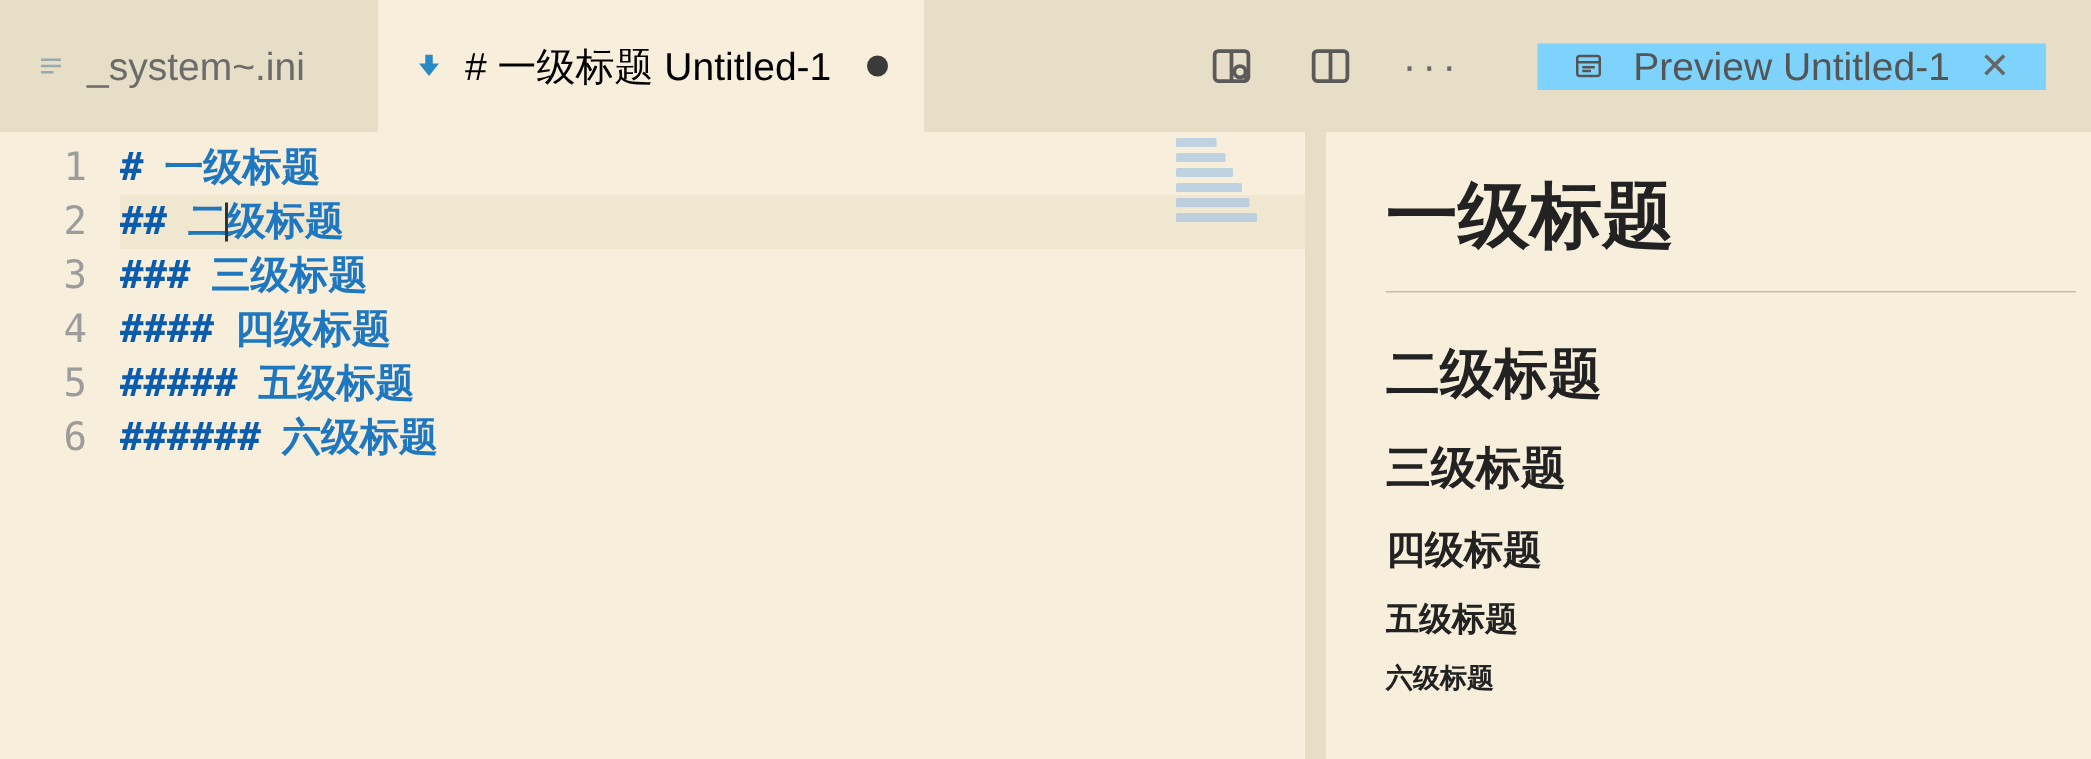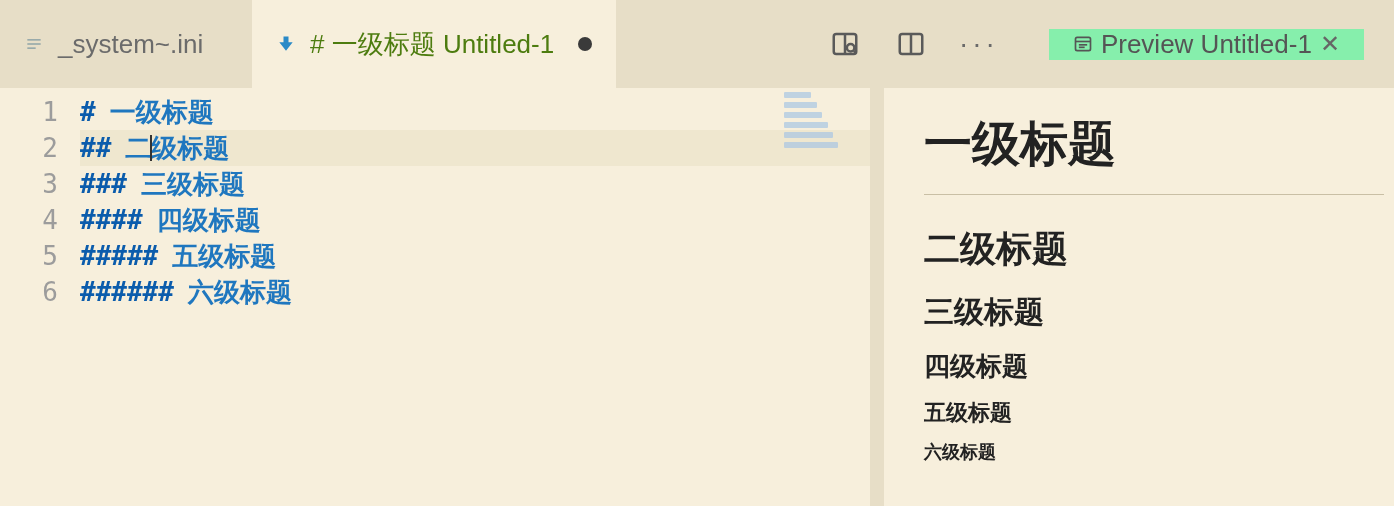--- a/index.html
+++ b/index.html
@@ -24,21 +24,21 @@
     padding: 0 24px;
     font-size: 26px;
     color: #555;
     position: relative;
     white-space: nowrap;
     text-align: right;
   }
   .tab.inactive { min-width: 252px; color: #6b6b6b; }
   .tab.active {
     background: #f7efdc;
-    color: #4d7c0f;
+    color: #000000;
     padding-left: 24px;
   }
   .tab .tab-label { display: inline-flex; align-items: center; gap: 10px; }
   .tab .dirty-dot {
     width: 14px; height: 14px; border-radius: 50%;
     background: #3a3a3a; margin-left: 10px;
   }
   .tab.active::after {
     content:""; position:absolute; left:0; right:0; bottom:-1px; height:1px; background:#f7efdc;
   }
@@ -56,23 +56,23 @@
   }
   .tool-icon {
     width: 36px; height: 36px;
     color: #5a5a5a;
     display:flex; align-items:center; justify-content:center;
     cursor: pointer;
   }
   .tool-icon svg { stroke: currentColor; fill: none; stroke-width: 2; }
   .more-dots { font-size: 28px; letter-spacing: 4px; color:#6a6a6a; cursor:pointer;}
   .preview-tab {
-    display:flex; align-items:center; gap:8px;
+    display:flex; align-items:center; gap:20px;
     padding: 0 24px; font-size: 26px; color:#555;
-    background:#86efac;
+    background:#7dd3fc;
   }
   .preview-close { font-size: 24px; color:#666; cursor:pointer; }
   .preview-icon svg { stroke:#555; fill:none; stroke-width:2; }
 
   
   .main { flex:1; display:flex; min-height:0; }
   .editor-pane {
     width: 870px;
     position: relative;
     background:#f7efdc;

